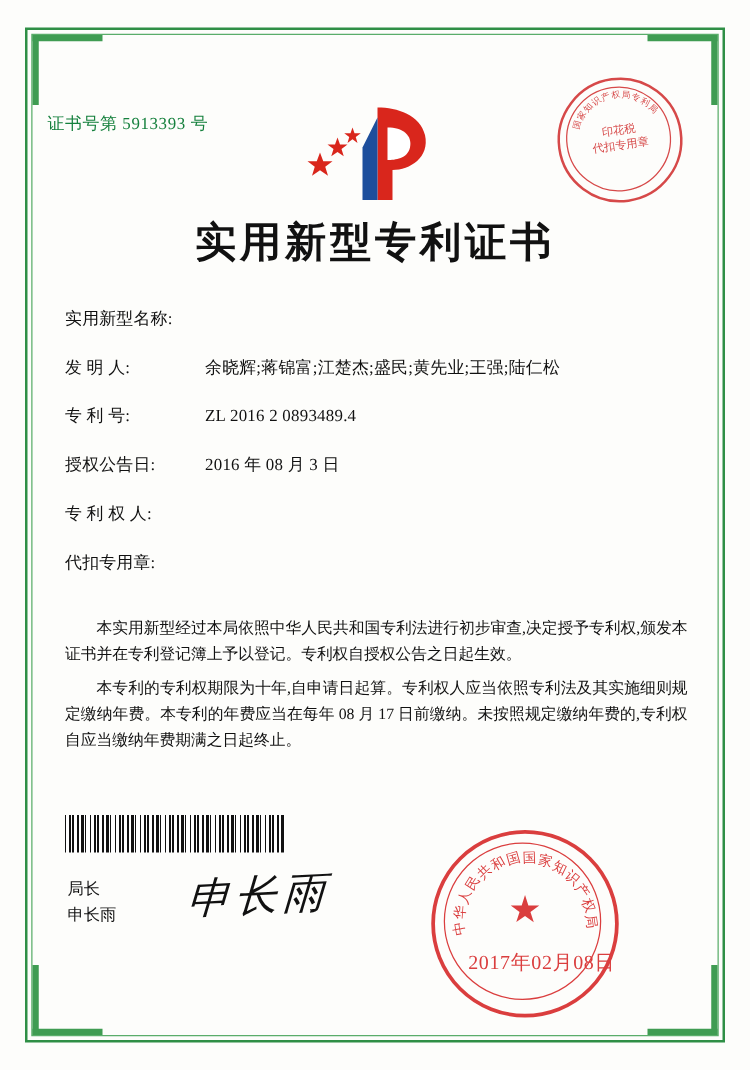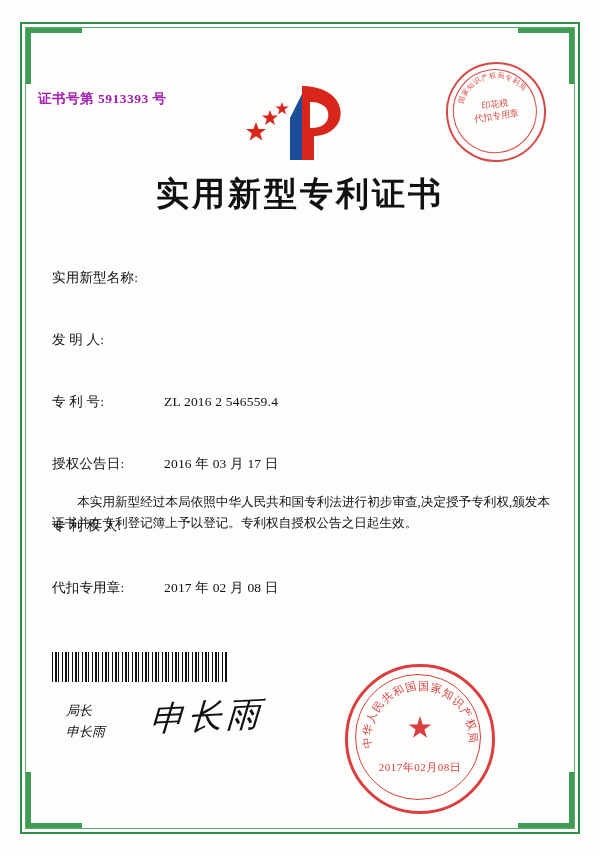--- a/index.html
+++ b/index.html
@@ -45,24 +45,23 @@
   .corner.tl { left: 26px;  top: 28px;  border-left: 5px solid #3f9c52; border-top: 5px solid #3f9c52; }
   .corner.tr { right: 26px; top: 28px;  border-right: 5px solid #3f9c52; border-top: 5px solid #3f9c52; }
   .corner.bl { left: 26px;  bottom: 28px; border-left: 5px solid #3f9c52; border-bottom: 5px solid #3f9c52; }
   .corner.br { right: 26px; bottom: 28px; border-right: 5px solid #3f9c52; border-bottom: 5px solid #3f9c52; }
 
   
   .cert-no {
     position: absolute;
     left: 38px; top: 90px;
     font-size: 13.5px;
-    color: #a21caf;
+    color: #15803d;
     letter-spacing: 0.5px;
     font-family: "Liberation Serif", "DejaVu Serif", serif;
-    font-weight: bold;
   }
 
   .logo {
     position: absolute;
     left: 240px; top: 78px;
     width: 120px; height: 88px;
   }
 
   .seal-top {
     position: absolute;
@@ -126,21 +125,20 @@
     display: flex;
     align-items: baseline;
     margin-bottom: 21px;
     font-size: 13.5px;
     color: #111;
   }
   .field-label {
     width: 112px;
     flex: 0 0 112px;
     letter-spacing: 0.2px;
-    margin-top: 23px;
   }
   .field-value {
     flex: 1;
     letter-spacing: 0.2px;
   }
 
   
   .body-text {
     position: absolute;
     left: 52px; top: 492px;
@@ -167,25 +165,24 @@
       #111 3px, #111 5px,
       #fff 5px, #fff 6px,
       #111 6px, #111 7px,
       #fff 7px, #fff 10px
     );
   }
 
   
   .sig-block {
     position: absolute;
-    left: 66px; top: 700px;
+    left: 54px; top: 700px;
     font-size: 13px;
     line-height: 21px;
     color: #111;
-    font-style: italic;
   }
   .signature-script {
     position: absolute;
     left: 150px; top: 694px;
     font-size: 34px;
     font-family: "Liberation Serif", "DejaVu Serif", serif;
     font-style: italic;
     color: #111;
     transform: rotate(-3deg) skewX(-6deg);
     letter-spacing: 4px;
@@ -221,22 +218,22 @@
     left: 50%; top: 48px;
     transform: translateX(-50%);
     font-size: 26px;
     line-height: 26px;
     color: #d72a2a;
   }
   .seal-bottom .seal-date {
     position: absolute;
     left: 0; top: 93px;
     width: 144px;
-    text-align: center;
-    font-size: 11px;
+    text-align: right;
+    font-size: 16px;
     color: #d72a2a;
     letter-spacing: 0.5px;
   }
 
   
   .footer {
     position: absolute;
     left: 0; top: 790px;
     width: 600px;
     text-align: center;
@@ -289,40 +286,41 @@
   </div>
 
   <div class="doc-title">实用新型专利证书</div>
 
   <div class="fields">
     <div class="field-row">
       <div class="field-label">实用新型名称:</div>
     </div>
     <div class="field-row">
       <div class="field-label">发 明 人:</div>
+      <div class="field-value">余晓辉;蒋锦富;江楚杰;盛民;黄先业;王强;陆仁松</div>
     </div>
     <div class="field-row">
       <div class="field-label">专 利 号:</div>
-      <div class="field-value">ZL 2016 2 546559.4</div>
+      <div class="field-value">ZL 2016 2 0893489.4</div>
     </div>
     <div class="field-row">
       <div class="field-label">授权公告日:</div>
-      <div class="field-value">2016 年 03 月 17 日</div>
+      <div class="field-value">2016 年 08 月 3 日</div>
     </div>
     <div class="field-row">
       <div class="field-label">专 利 权 人:</div>
     </div>
     <div class="field-row">
       <div class="field-label">代扣专用章:</div>
-      <div class="field-value">2017 年 02 月 08 日</div>
     </div>
   </div>
 
   <div class="body-text">
     <p>本实用新型经过本局依照中华人民共和国专利法进行初步审查,决定授予专利权,颁发本证书并在专利登记簿上予以登记。专利权自授权公告之日起生效。</p>
+    <p>本专利的专利权期限为十年,自申请日起算。专利权人应当依照专利法及其实施细则规定缴纳年费。本专利的年费应当在每年 08 月 17 日前缴纳。未按照规定缴纳年费的,专利权自应当缴纳年费期满之日起终止。</p>
   </div>
 
   <div class="barcode"></div>
 
   <div class="sig-block">
     <div>局长</div>
     <div>申长雨</div>
   </div>
   <div class="signature-script">申长雨</div>
 

